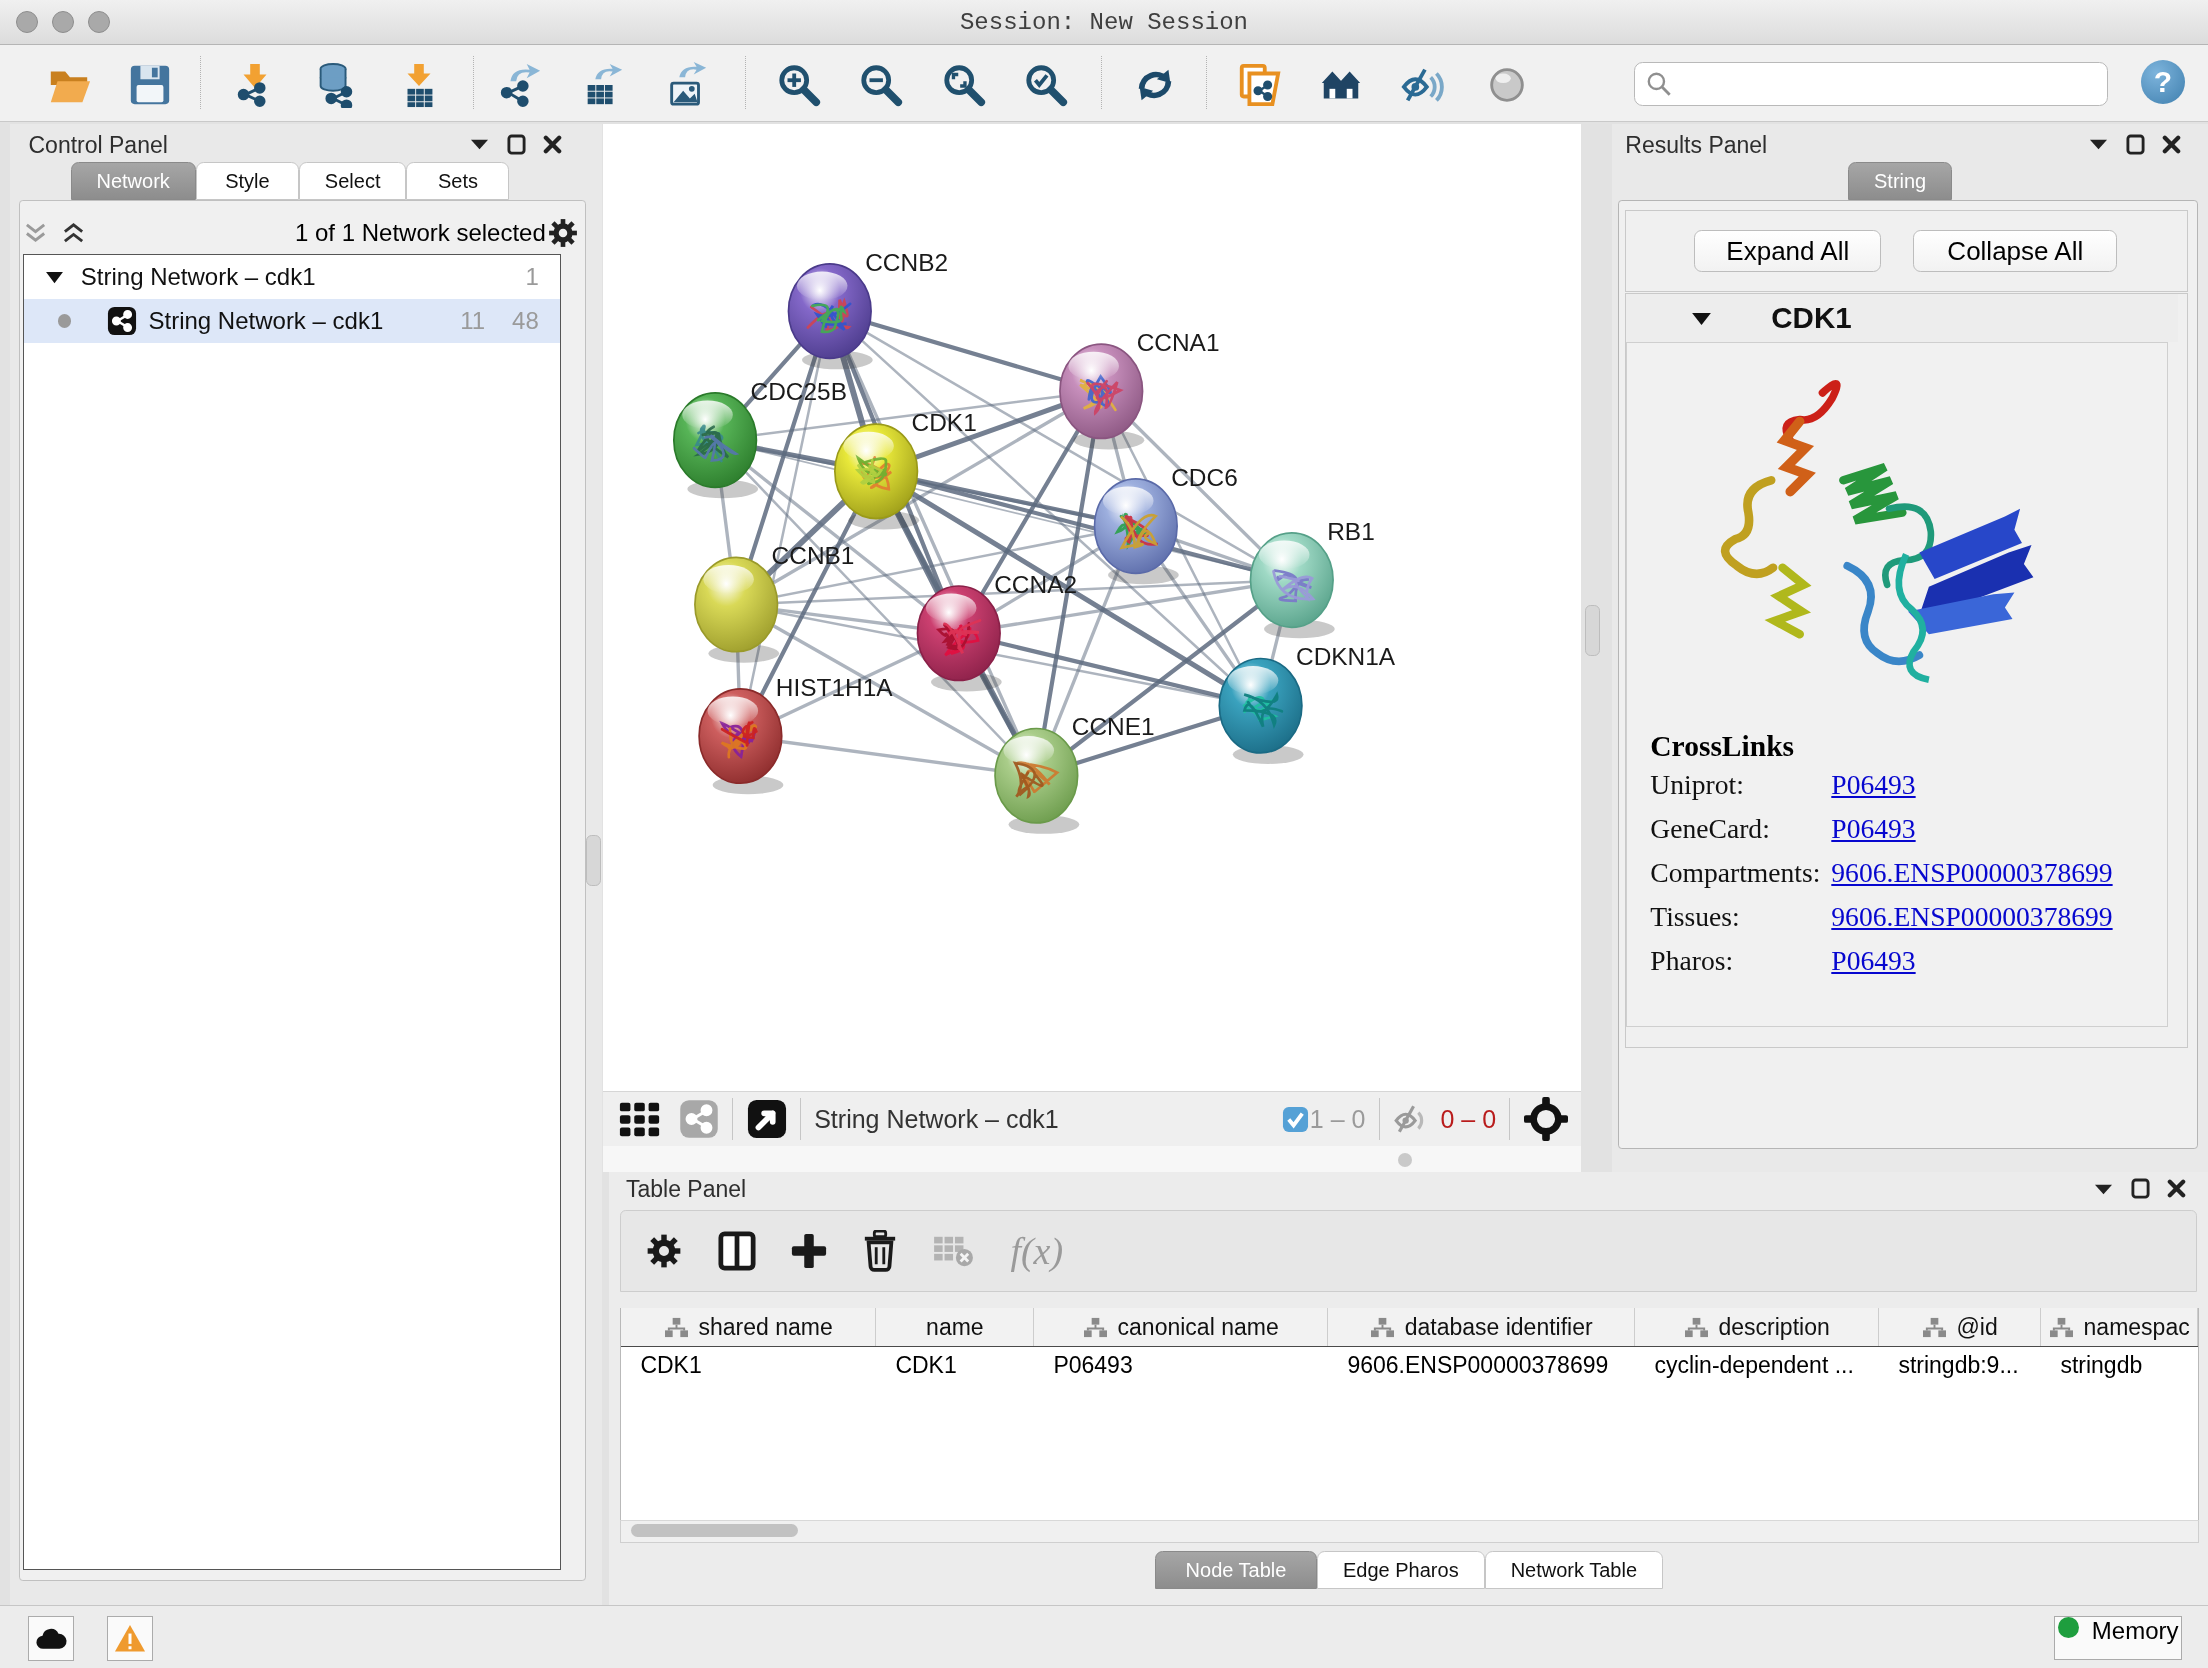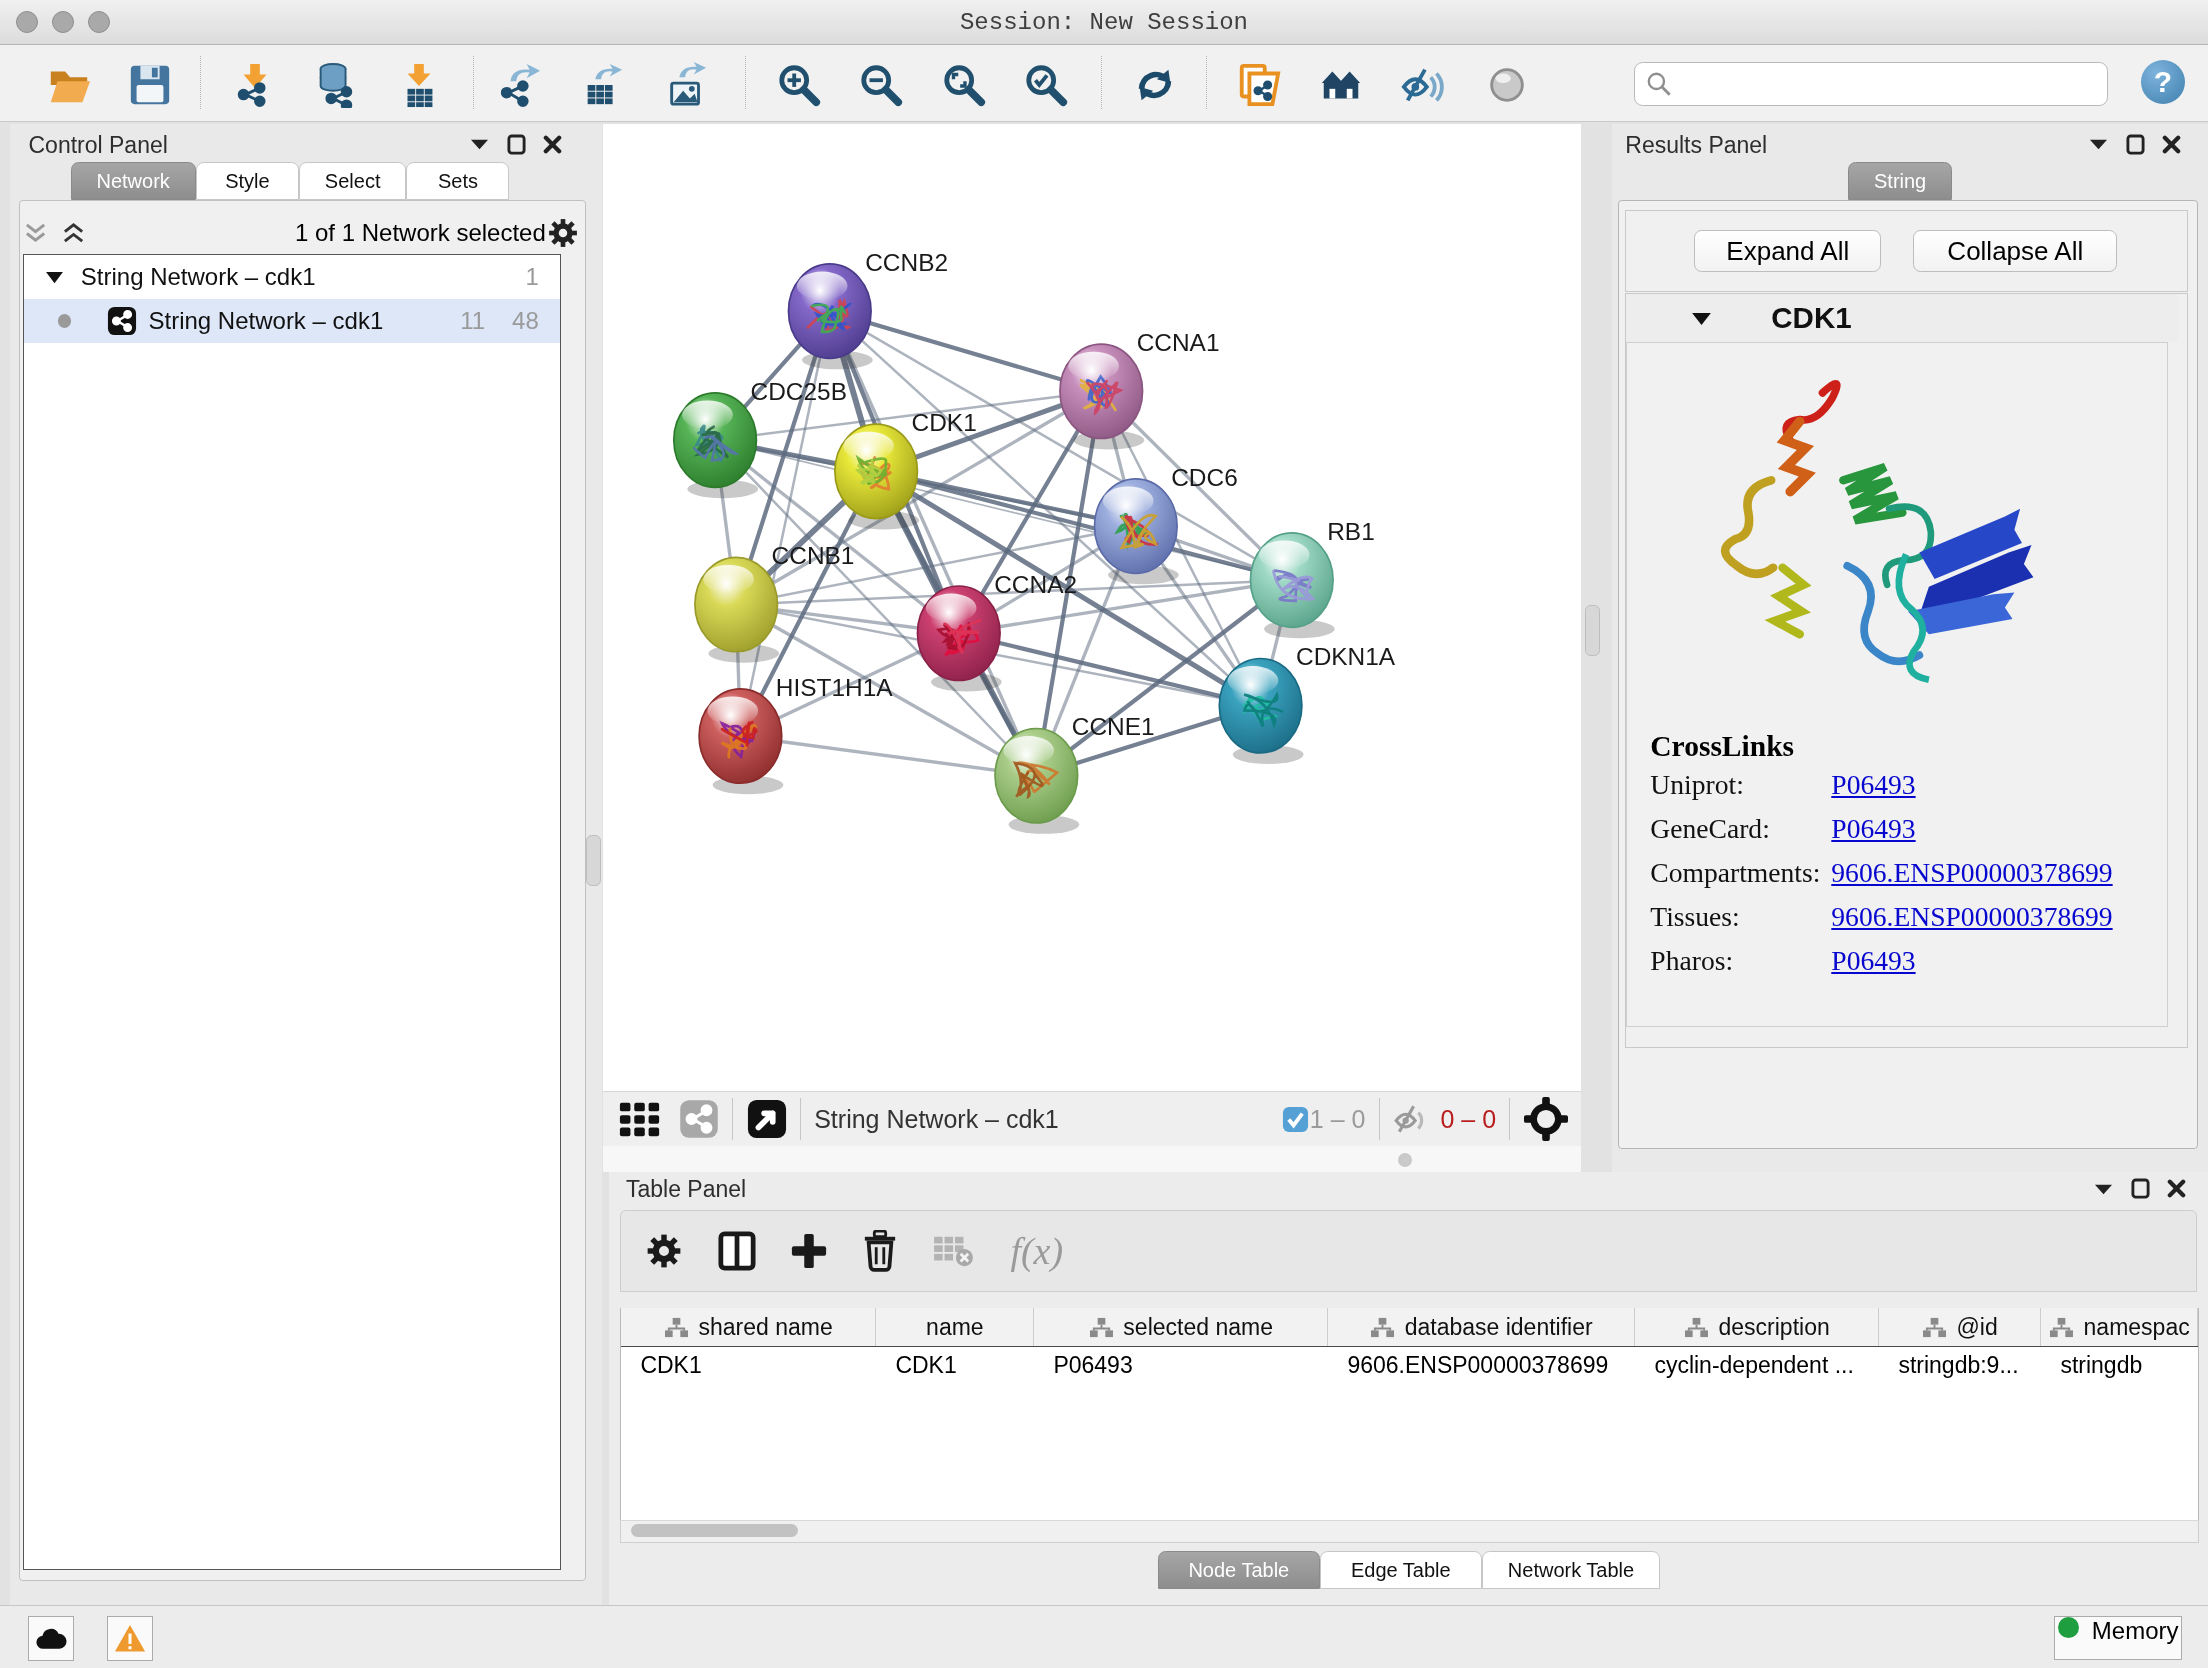--- a/index.html
+++ b/index.html
@@ -753,21 +753,21 @@
         </div>
         <div class="th" style="width: 294px;">
           <span>
             <svg width="25" height="23" viewBox="0 0 26 24">
               <rect x="9" y="2" width="8" height="7" fill="#8a8a8a"></rect>
               <rect x="1" y="15" width="8" height="7" fill="#8a8a8a"></rect>
               <rect x="17" y="15" width="8" height="7" fill="#8a8a8a"></rect>
               <path d="M13 9v4M5 15v-2h16v2" fill="none" stroke="#8a8a8a" stroke-width="2"></path>
             </svg>
           </span>
-          <span>selected name</span>
+          <span>canonical name</span>
         </div>
         <div class="th" style="width: 307px;">
           <span>
             <svg width="25" height="23" viewBox="0 0 26 24">
               <rect x="9" y="2" width="8" height="7" fill="#8a8a8a"></rect>
               <rect x="1" y="15" width="8" height="7" fill="#8a8a8a"></rect>
               <rect x="17" y="15" width="8" height="7" fill="#8a8a8a"></rect>
               <path d="M13 9v4M5 15v-2h16v2" fill="none" stroke="#8a8a8a" stroke-width="2"></path>
             </svg>
           </span>
@@ -815,21 +815,21 @@
         <div class="td" style="width: 244px;">cyclin-dependent ...</div>
         <div class="td" style="width: 162px;">stringdb:9...</div>
         <div class="td" style="width: 157px;">stringdb</div>
       </div>
   </div>
   <div id="tp-hscroll" class="abs">
     <div id="tp-hthumb" class="abs"></div>
   </div>
   <div id="tp-tabs" class="abs">
       <div class="tab sel" style="min-width: 162px;">Node Table</div>
-      <div class="tab uns" style="min-width: 162px;">Edge Table</div>
+      <div class="tab uns" style="min-width: 162px;">Edge Pharos</div>
       <div class="tab uns" style="min-width: 162px;">Network Table</div>
     </div>
 </div>
 
 <div id="statusbar" class="abs">
   <div class="sb-btn abs" style="left:27.6px">
     <svg width="32" height="25" viewBox="0 0 34 26">
         <path d="M9 24a7 7 0 0 1-1-14a9 9 0 0 1 17-2a7 7 0 0 1 1 16z" fill="#111"></path>
       </svg>
   </div>

